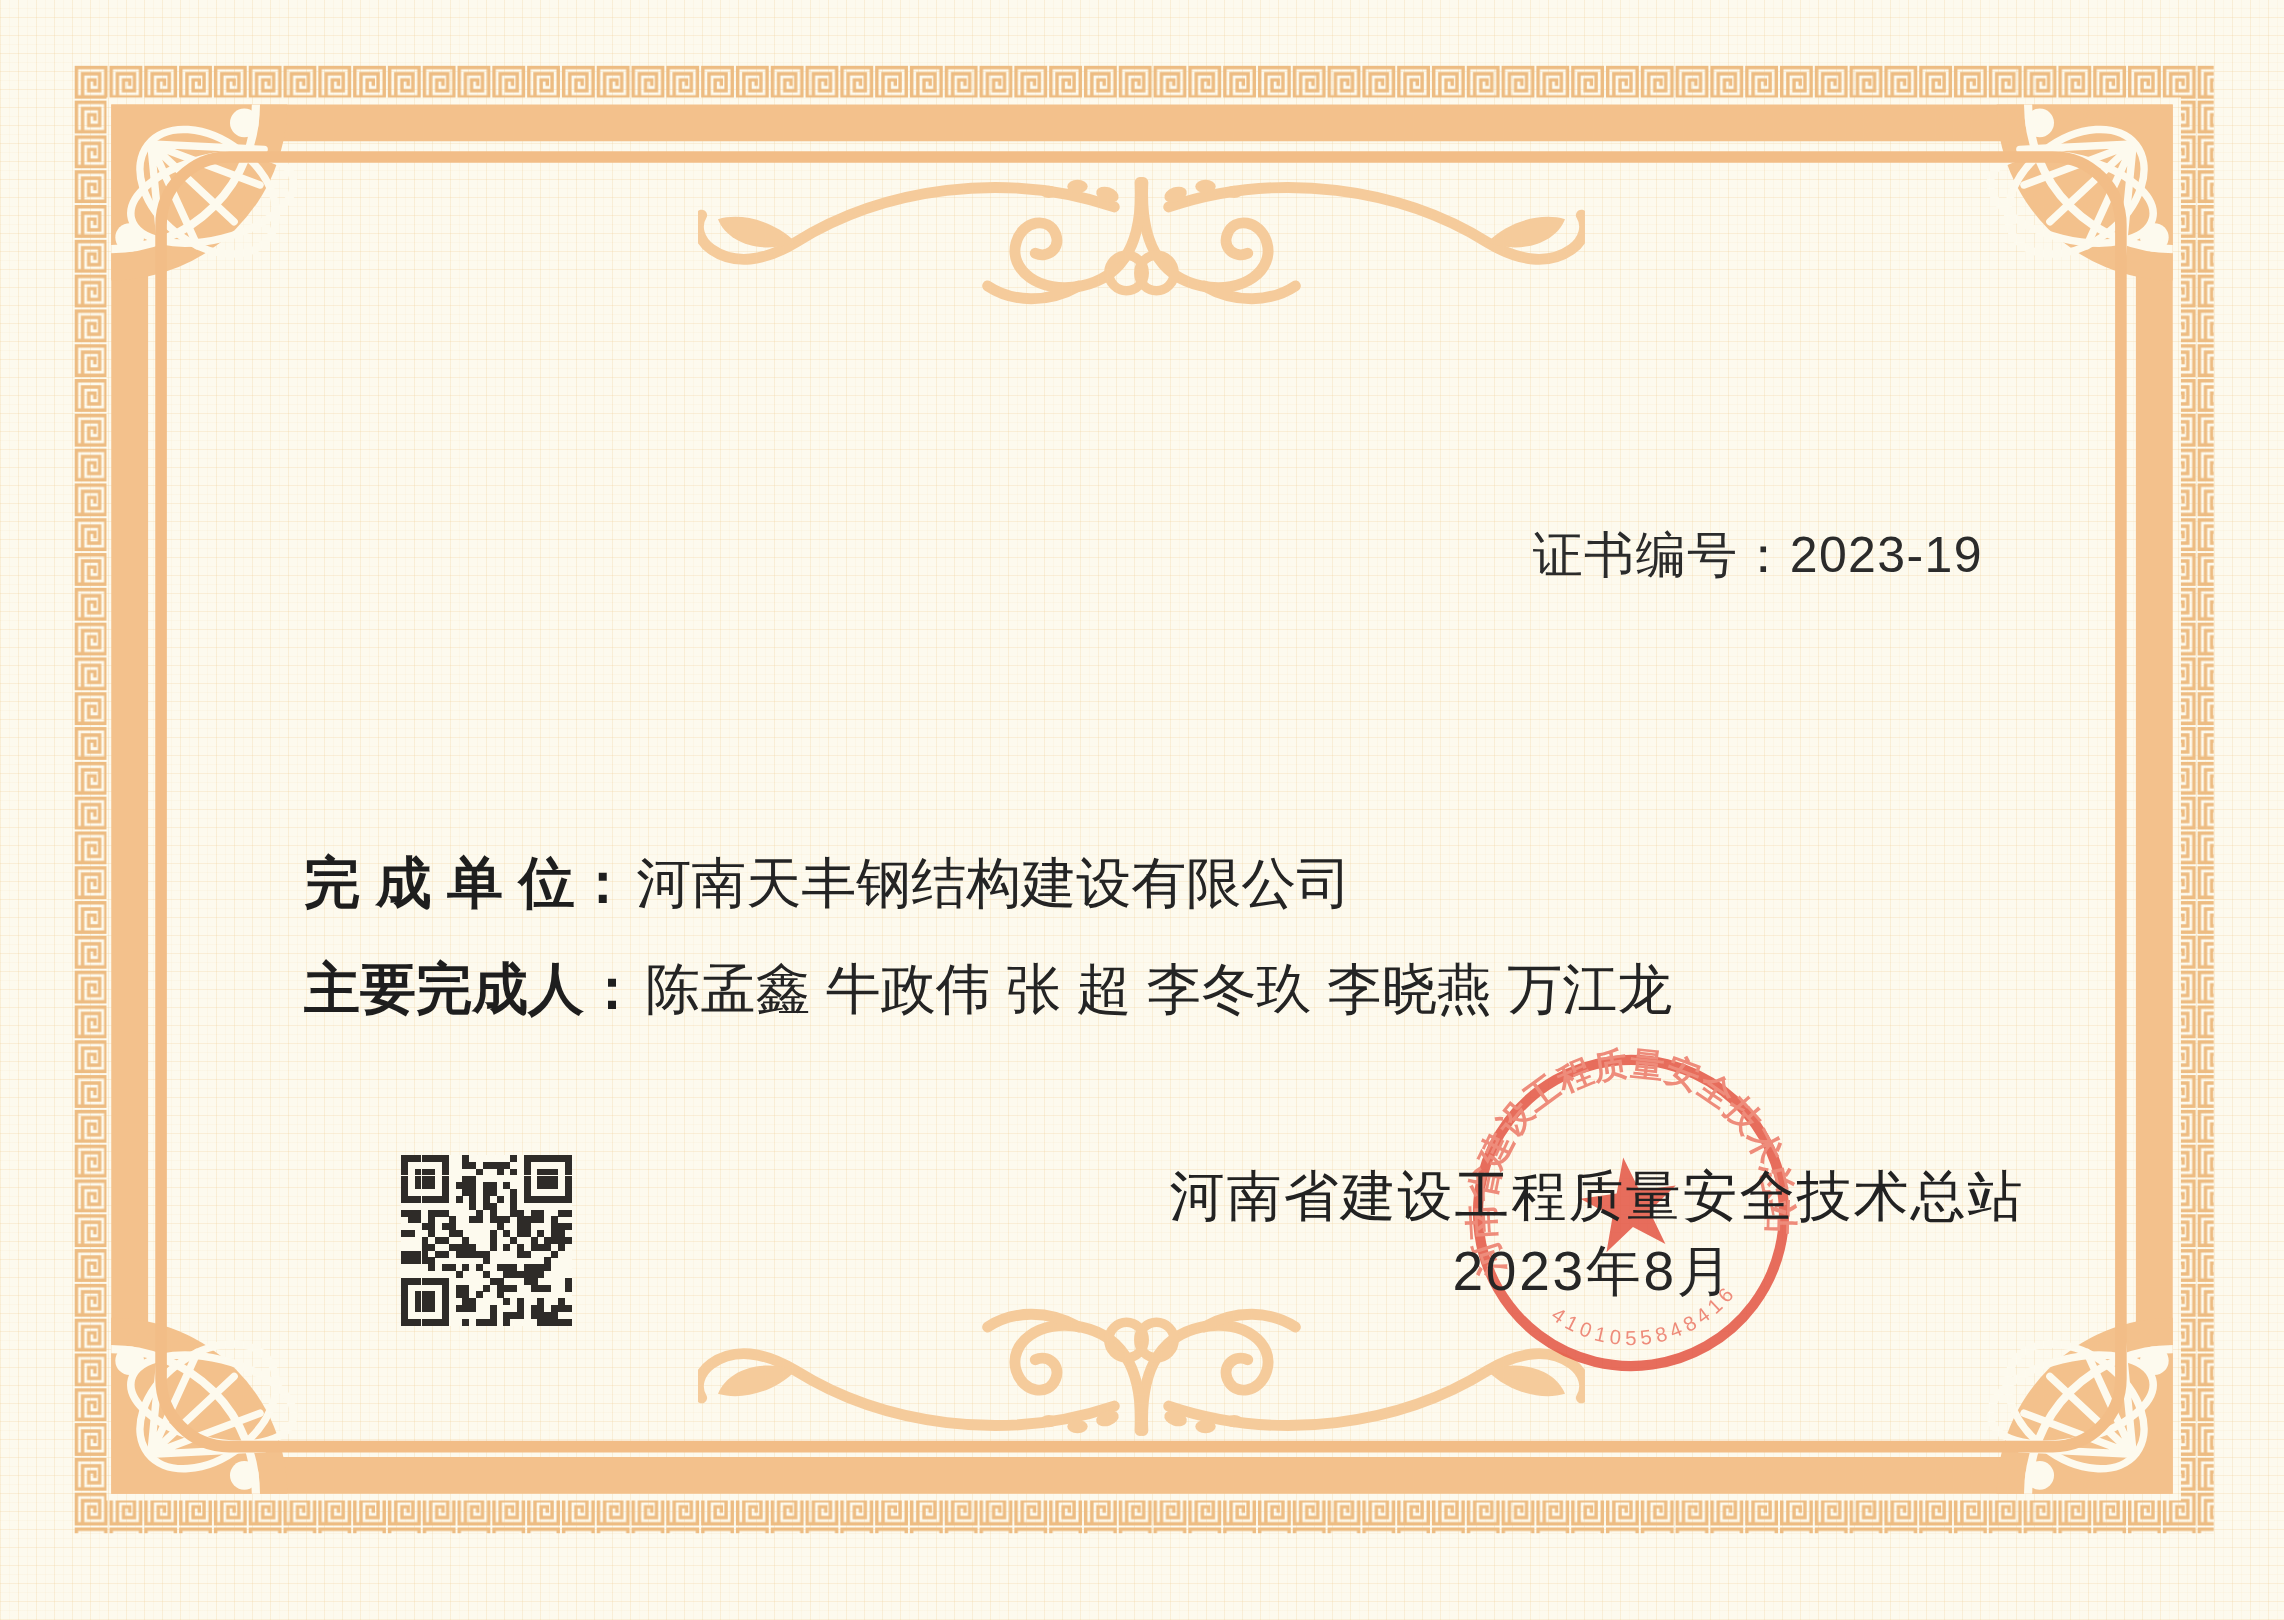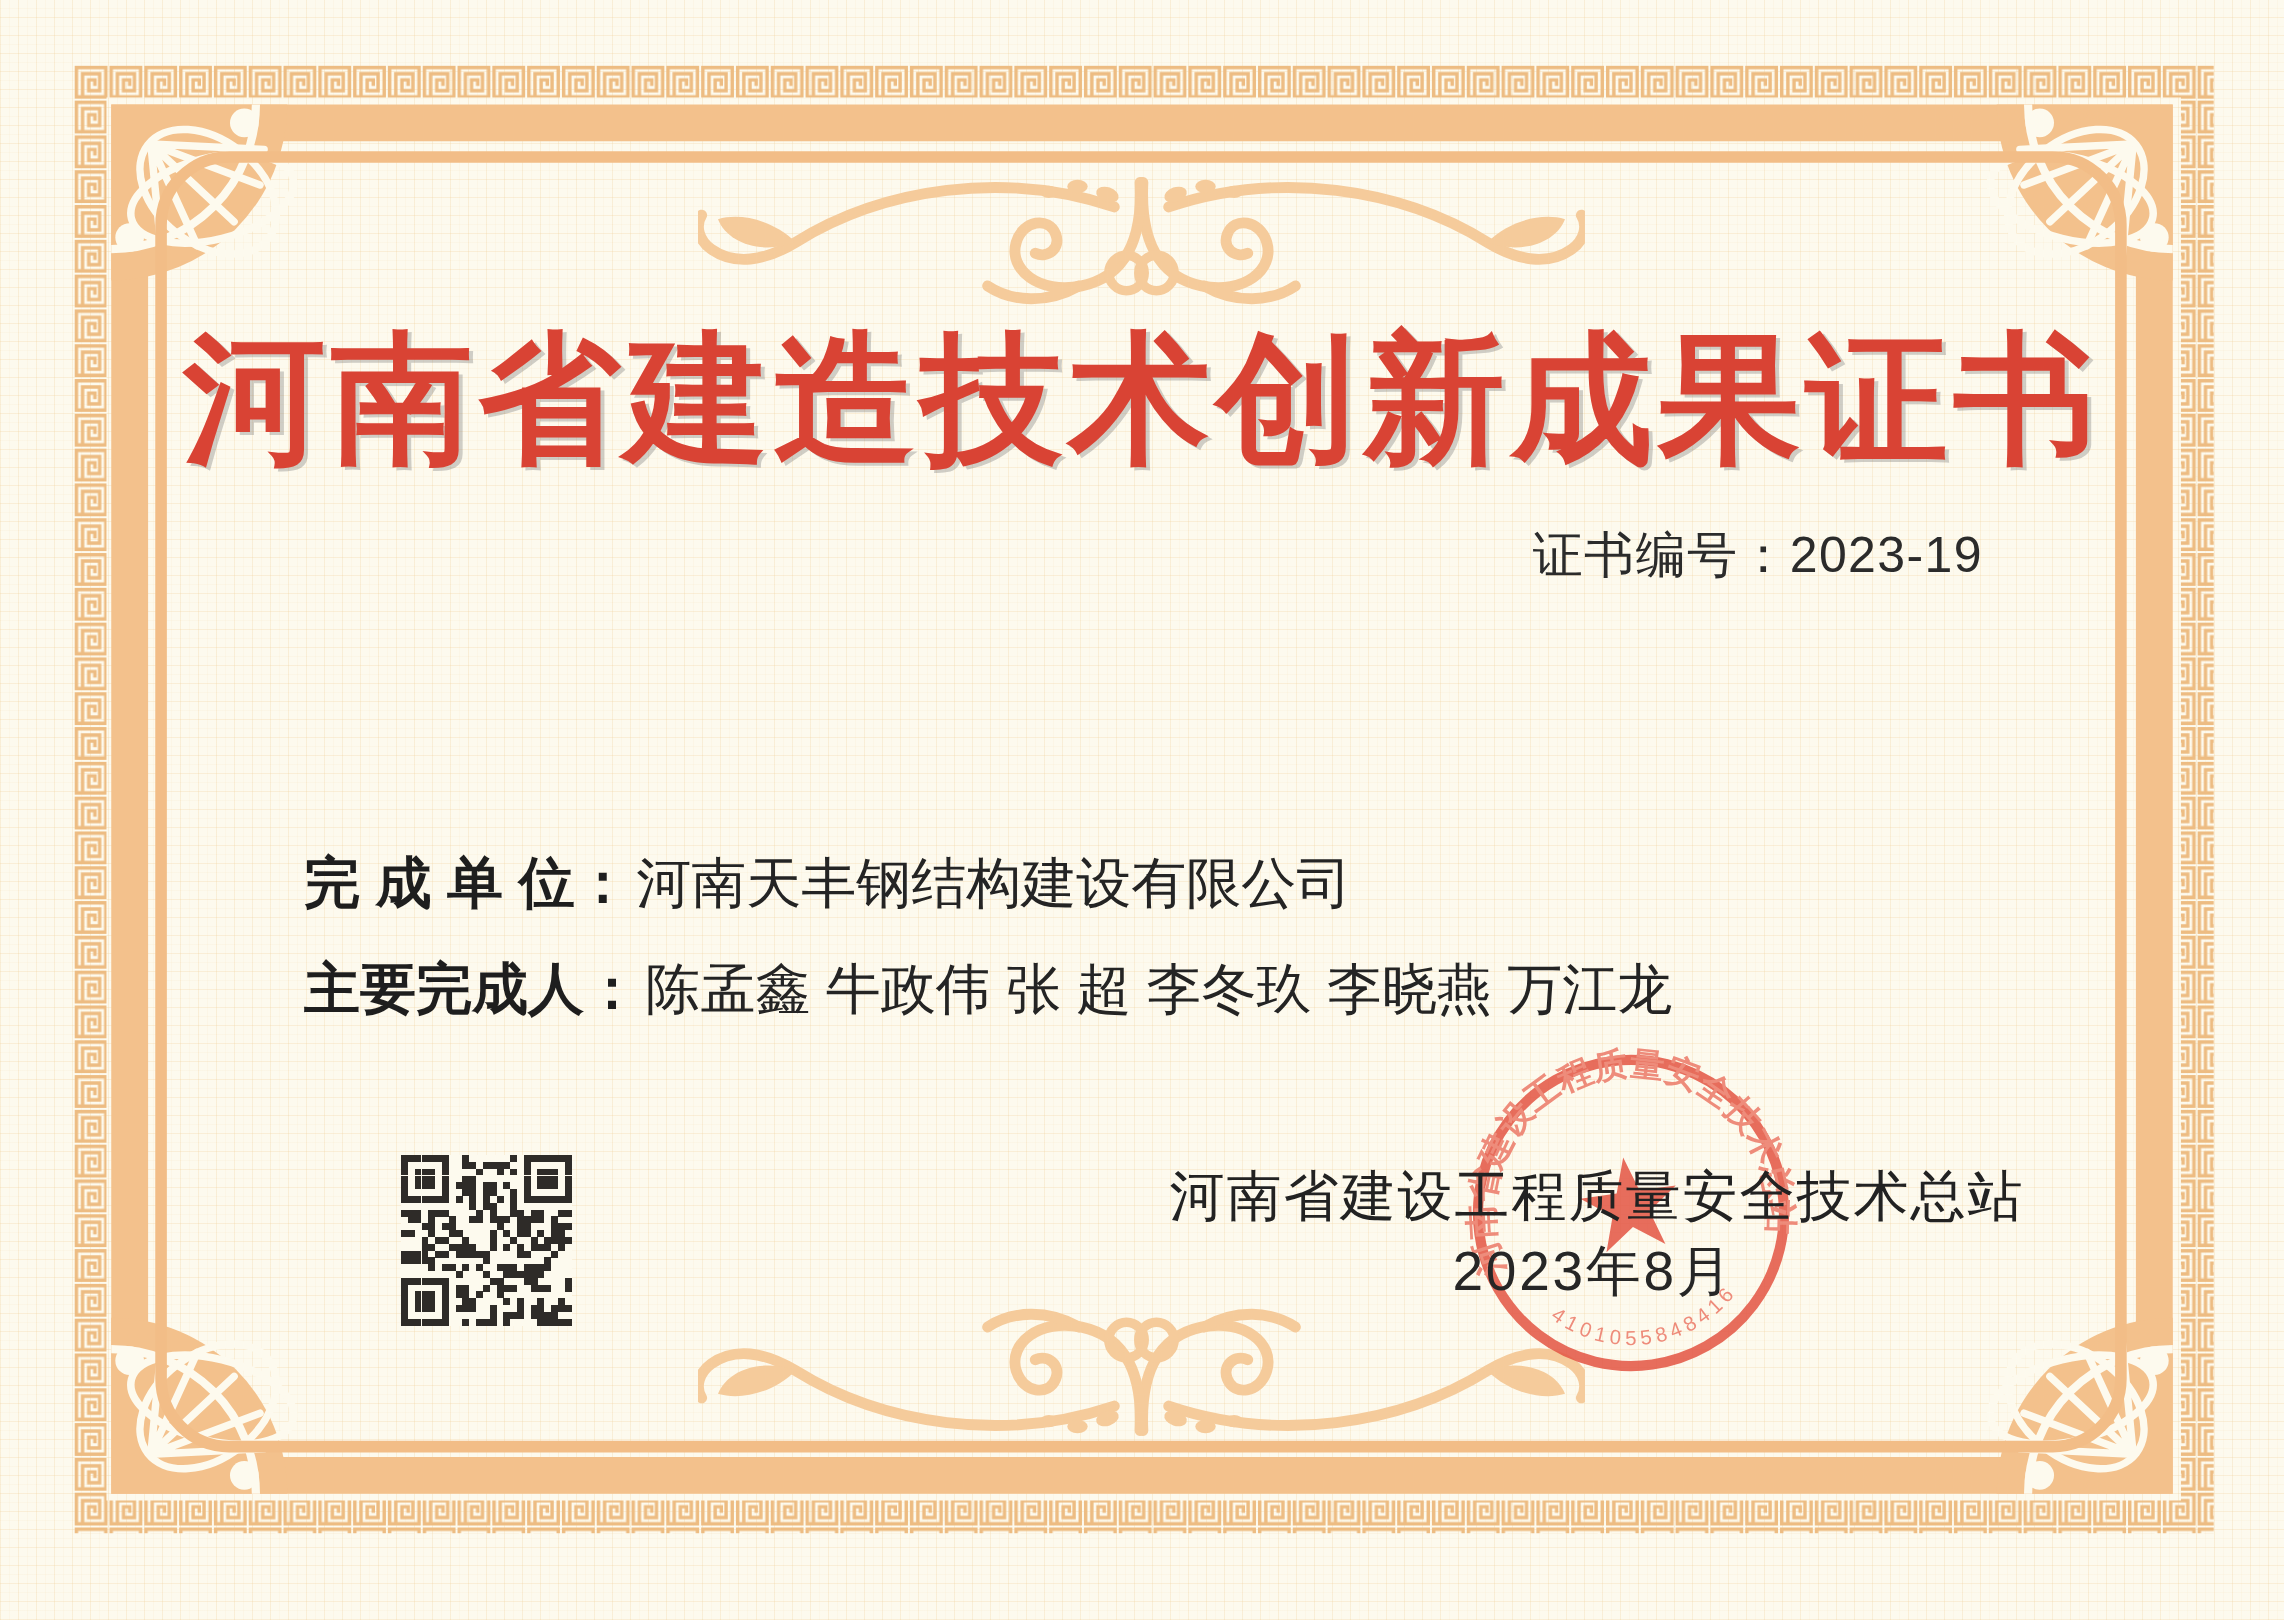--- a/index.html
+++ b/index.html
@@ -134,21 +134,20 @@
       </g>
       <use href="#flhalf" transform="translate(1300,0) scale(-1,1)"></use>
       <circle cx="628" cy="163" r="26" fill="none" stroke="#f5cb9b" stroke-width="14"></circle>
       <circle cx="672" cy="163" r="26" fill="none" stroke="#f5cb9b" stroke-width="14"></circle>
     </g>
   </svg>
   <svg class="flourish flourish-bottom" viewBox="0 0 1300 235">
     <use href="#flgroup"></use>
   </svg>
 
-  <div class="page-title">河南省建造技术创新成果证书</div>
 
   <div class="cert-no">
     <span>证书编号：</span><span>2023-19</span>
   </div>
 
   <div class="field-row row-2">
     <span class="flabel">完 成 单 位：</span>
     <span class="fvalue">河南天丰钢结构建设有限公司</span>
   </div>
   <div class="field-row row-3">

